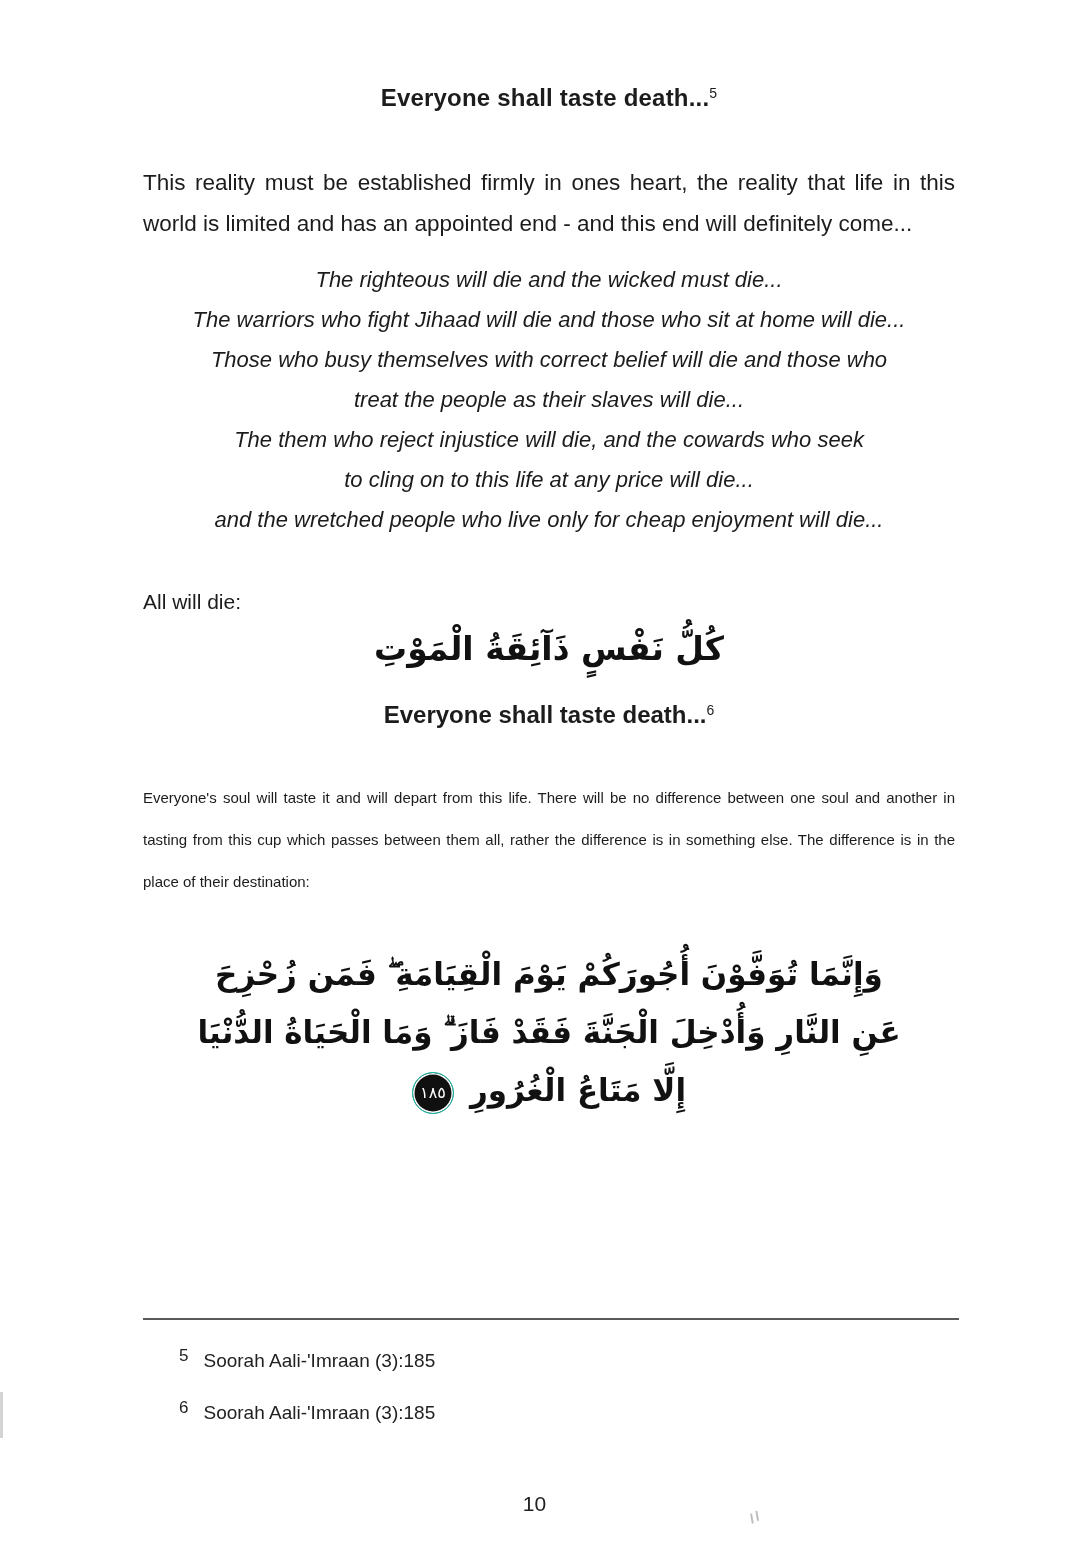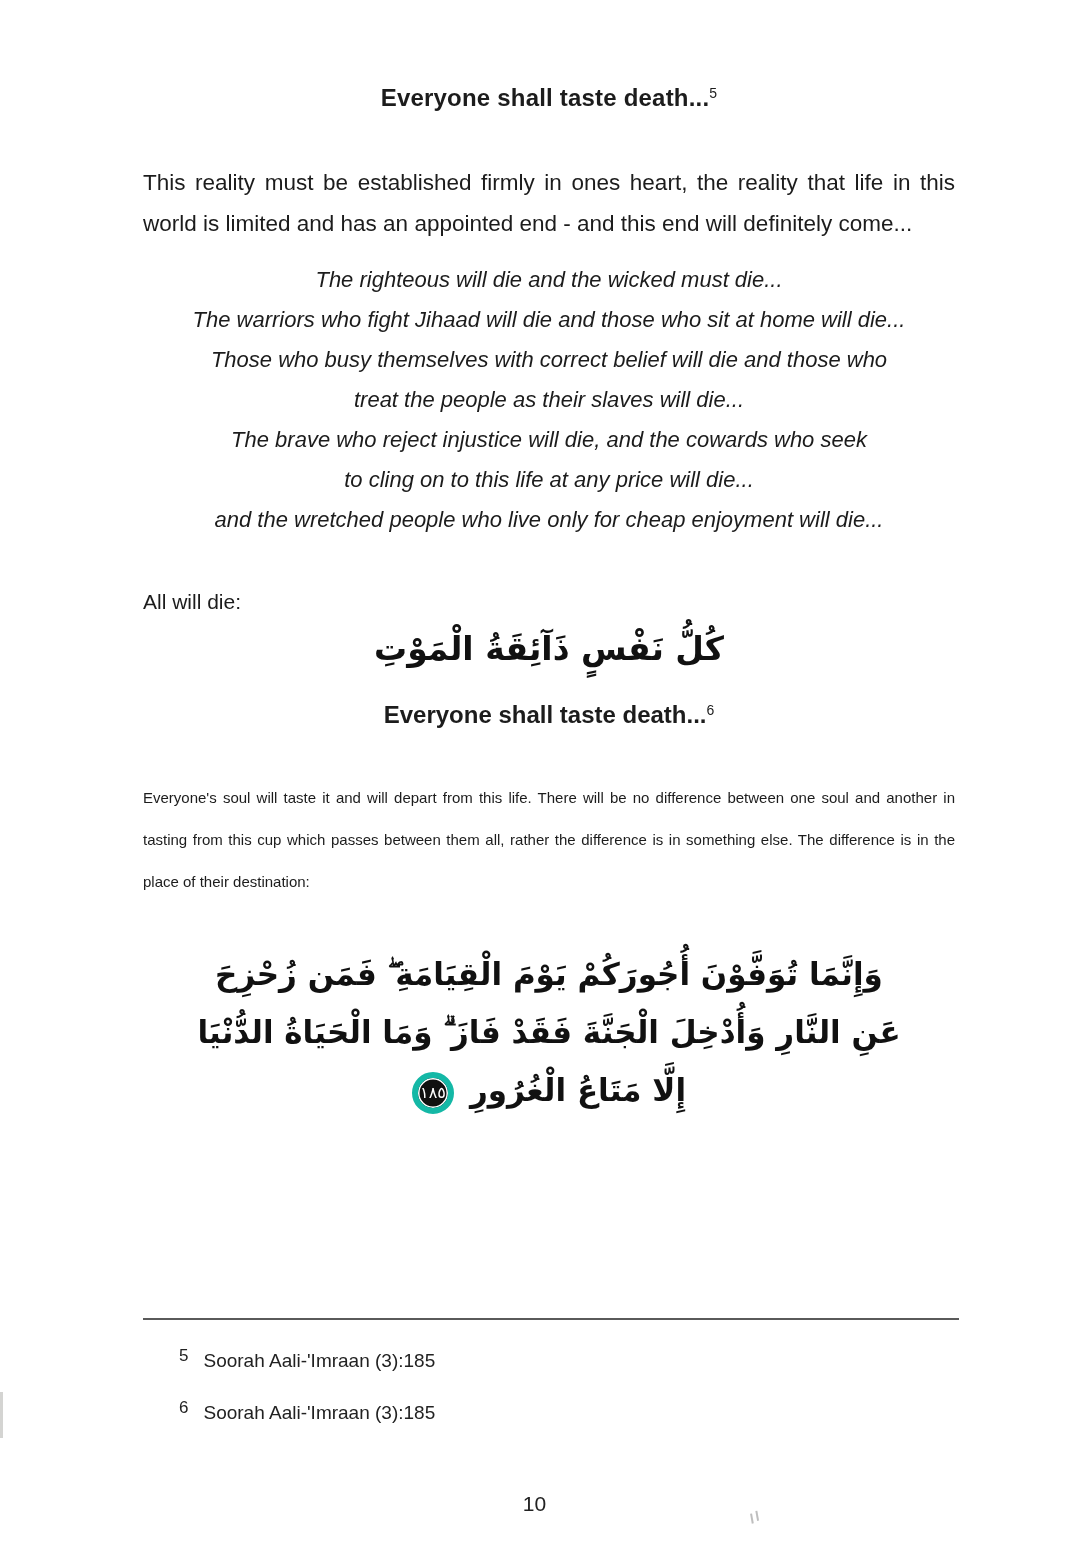--- a/index.html
+++ b/index.html
@@ -81,21 +81,21 @@
     align-items:center;
     justify-content:center;
     width:42px; height:42px;
     border-radius:50%;
     background:#101010;
     color:#ffffff;
     font-size:16px;
     font-weight:normal;
     vertical-align:middle;
     margin-right:16px;
-    border:6px solid #14b8a6;
+    border:1px solid #14b8a6;
     box-shadow:0 0 0 1.5px #ffffff inset;
   }
   .footnote-area {
     position:absolute;
     left:143px;
     right:110px;
     top:1318px;
   }
   .footnote-rule {
     border:none;
@@ -158,21 +158,21 @@
       <span>Everyone shall taste death...</span><span class="sup-ref">5</span>
     </div>
 
     <div class="para">This reality must be established firmly in ones heart, the reality that life in this world is limited and has an appointed end - and this end will definitely come...</div>
 
     <div class="poem">
       <div>The righteous will die and the wicked must die...</div>
       <div>The warriors who fight Jihaad will die and those who sit at home will die...</div>
       <div>Those who busy themselves with correct belief will die and those who</div>
       <div>treat the people as their slaves will die...</div>
-      <div>The brave who reject injustice will die, and the cowards who seek</div>
+      <div>The them who reject injustice will die, and the cowards who seek</div>
       <div>to cling on to this life at any price will die...</div>
       <div>and the wretched people who live only for cheap enjoyment will die...</div>
     </div>
 
     <div class="lead-line">All will die:</div>
 
     <div class="arabic arabic-short">كُلُّ نَفْسٍ ذَآئِقَةُ الْمَوْتِ</div>
 
     <div class="subtitle">
       <span>Everyone shall taste death...</span><span class="sup-ref">6</span>

